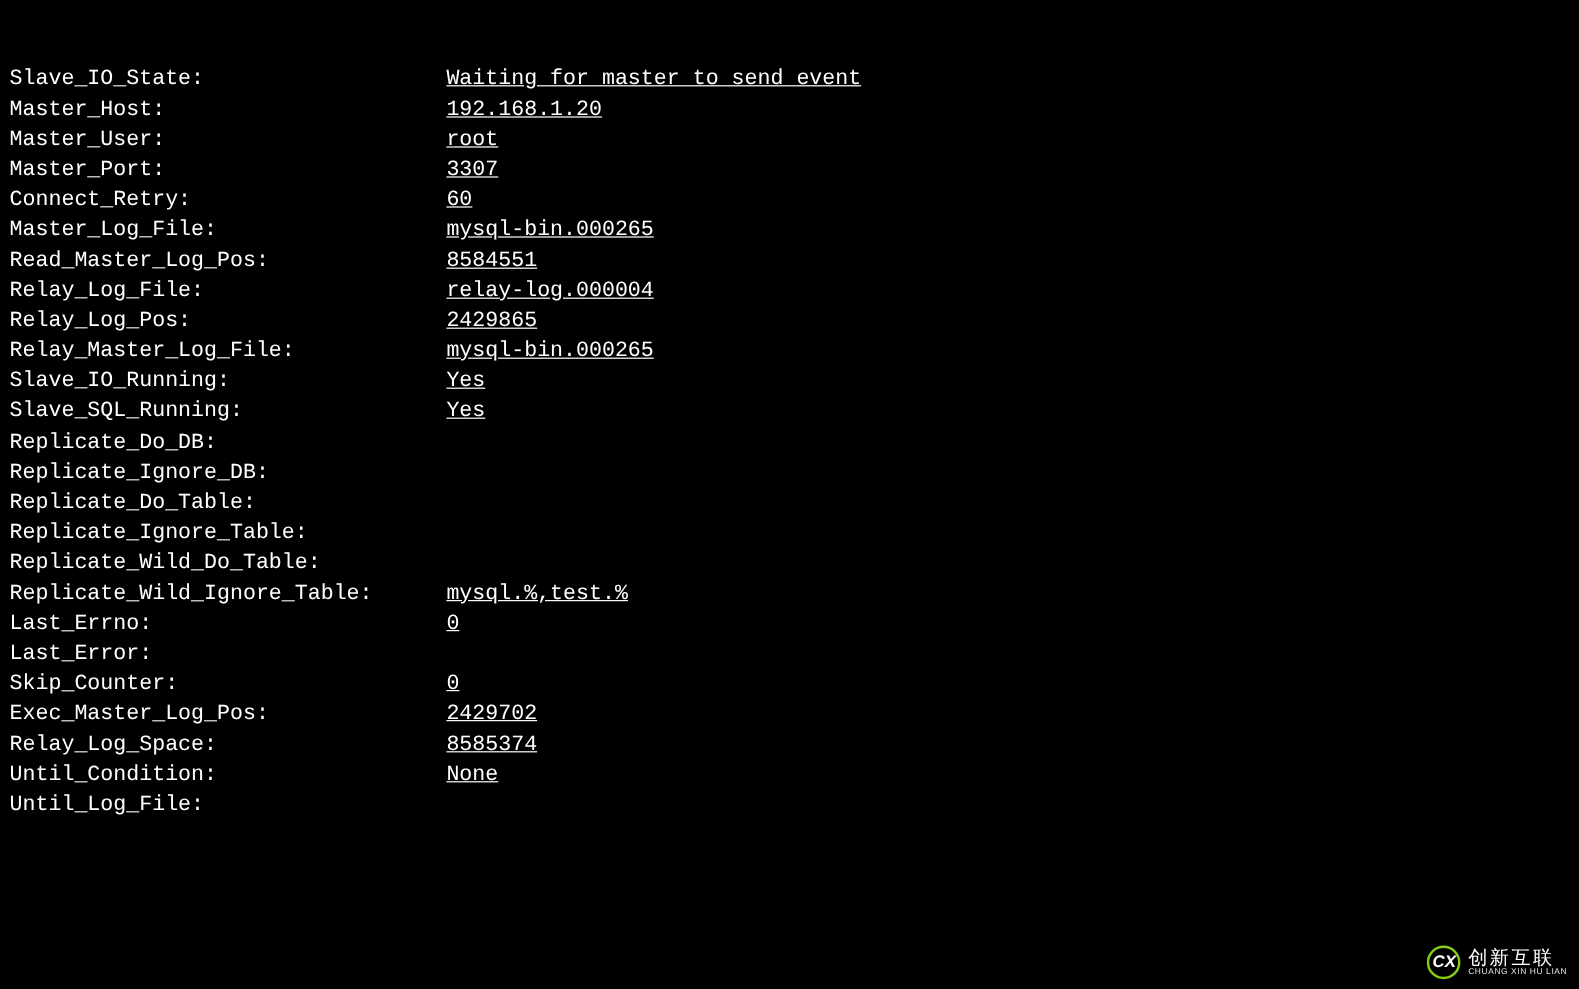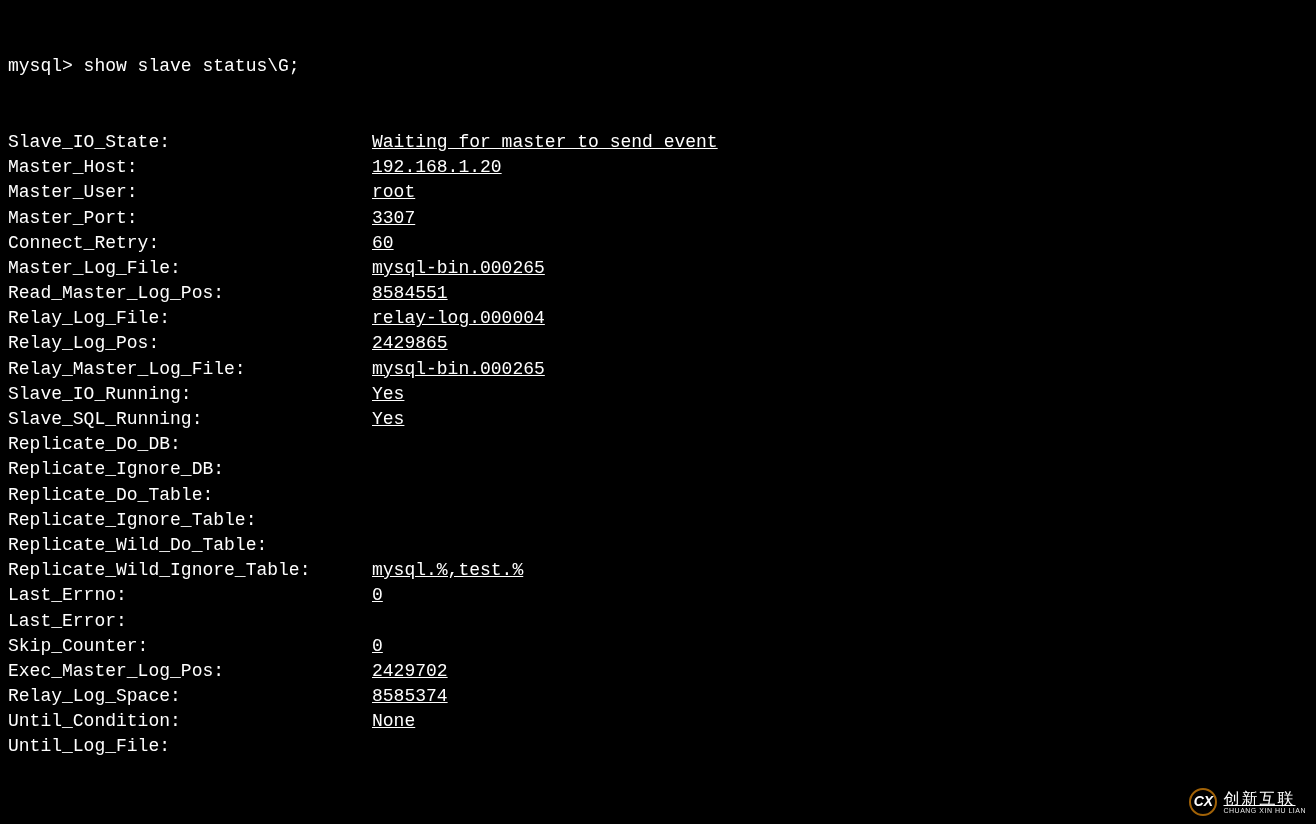--- a/index.html
+++ b/index.html
@@ -44,53 +44,51 @@
       bottom: 8px;
       right: 10px;
       display: flex;
       align-items: center;
       gap: 6px;
       color: #fff;
     }
     .watermark-logo {
       width: 28px;
       height: 28px;
-      border: 2px solid #a16207;
+      border: 2px solid #84cc16;
       border-radius: 50%;
       display: flex;
       align-items: center;
       justify-content: center;
       font-weight: bold;
       font-style: italic;
       font-family: Arial, sans-serif;
       font-size: 14px;
     }
     .watermark-text {
       display: flex;
       flex-direction: column;
       line-height: 1;
       font-family: "Microsoft YaHei", Arial, sans-serif;
     }
     .watermark-cn {
       font-size: 16px;
       font-weight: 500;
       letter-spacing: 2px;
-      text-decoration: underline;
     }
     .watermark-en {
       font-size: 7px;
       letter-spacing: 0.5px;
       opacity: 0.9;
     }
   </style>
 </head>
 <body>
 
 <div class="terminal">
-  <span class="prompt-line">mysql&gt; show slave status\G;</span>
   <div id="status-container"><div class="status-row"><span class="status-key">Slave_IO_State:</span><span class="status-value">Waiting for master to send event</span></div><div class="status-row"><span class="status-key">Master_Host:</span><span class="status-value">192.168.1.20</span></div><div class="status-row"><span class="status-key">Master_User:</span><span class="status-value">root</span></div><div class="status-row"><span class="status-key">Master_Port:</span><span class="status-value">3307</span></div><div class="status-row"><span class="status-key">Connect_Retry:</span><span class="status-value">60</span></div><div class="status-row"><span class="status-key">Master_Log_File:</span><span class="status-value">mysql-bin.000265</span></div><div class="status-row"><span class="status-key">Read_Master_Log_Pos:</span><span class="status-value">8584551</span></div><div class="status-row"><span class="status-key">Relay_Log_File:</span><span class="status-value">relay-log.000004</span></div><div class="status-row"><span class="status-key">Relay_Log_Pos:</span><span class="status-value">2429865</span></div><div class="status-row"><span class="status-key">Relay_Master_Log_File:</span><span class="status-value">mysql-bin.000265</span></div><div class="status-row"><span class="status-key">Slave_IO_Running:</span><span class="status-value">Yes</span></div><div class="status-row"><span class="status-key">Slave_SQL_Running:</span><span class="status-value">Yes</span></div><div class="status-row"><span class="status-key">Replicate_Do_DB:</span><span class="status-value"></span></div><div class="status-row"><span class="status-key">Replicate_Ignore_DB:</span><span class="status-value"></span></div><div class="status-row"><span class="status-key">Replicate_Do_Table:</span><span class="status-value"></span></div><div class="status-row"><span class="status-key">Replicate_Ignore_Table:</span><span class="status-value"></span></div><div class="status-row"><span class="status-key">Replicate_Wild_Do_Table:</span><span class="status-value"></span></div><div class="status-row"><span class="status-key">Replicate_Wild_Ignore_Table:</span><span class="status-value">mysql.%,test.%</span></div><div class="status-row"><span class="status-key">Last_Errno:</span><span class="status-value">0</span></div><div class="status-row"><span class="status-key">Last_Error:</span><span class="status-value"></span></div><div class="status-row"><span class="status-key">Skip_Counter:</span><span class="status-value">0</span></div><div class="status-row"><span class="status-key">Exec_Master_Log_Pos:</span><span class="status-value">2429702</span></div><div class="status-row"><span class="status-key">Relay_Log_Space:</span><span class="status-value">8585374</span></div><div class="status-row"><span class="status-key">Until_Condition:</span><span class="status-value">None</span></div><div class="status-row"><span class="status-key">Until_Log_File:</span><span class="status-value"></span></div></div>
 </div>
 
 <div class="watermark">
   <div class="watermark-logo">CX</div>
   <div class="watermark-text">
     <span class="watermark-cn">创新互联</span>
     <span class="watermark-en">CHUANG XIN HU LIAN</span>
   </div>
 </div>

